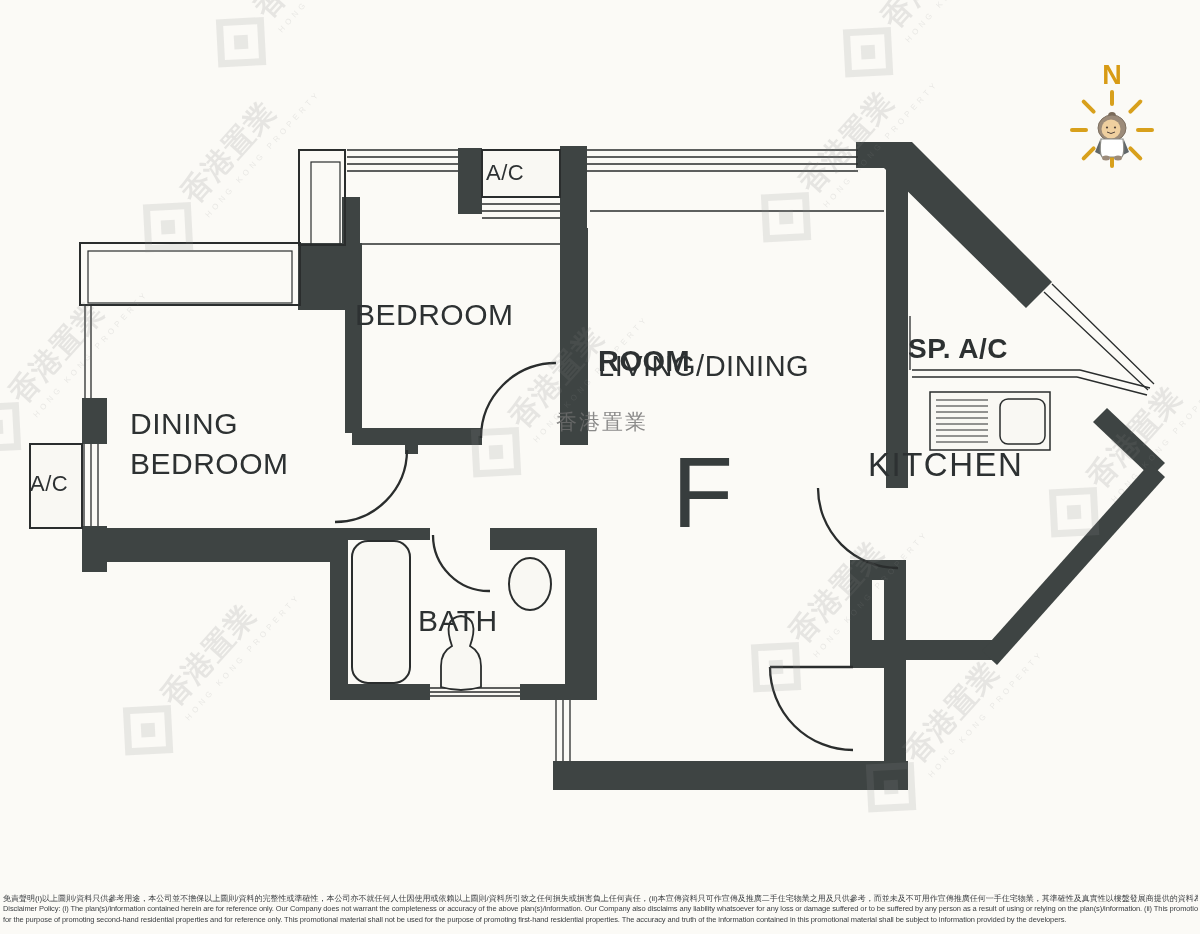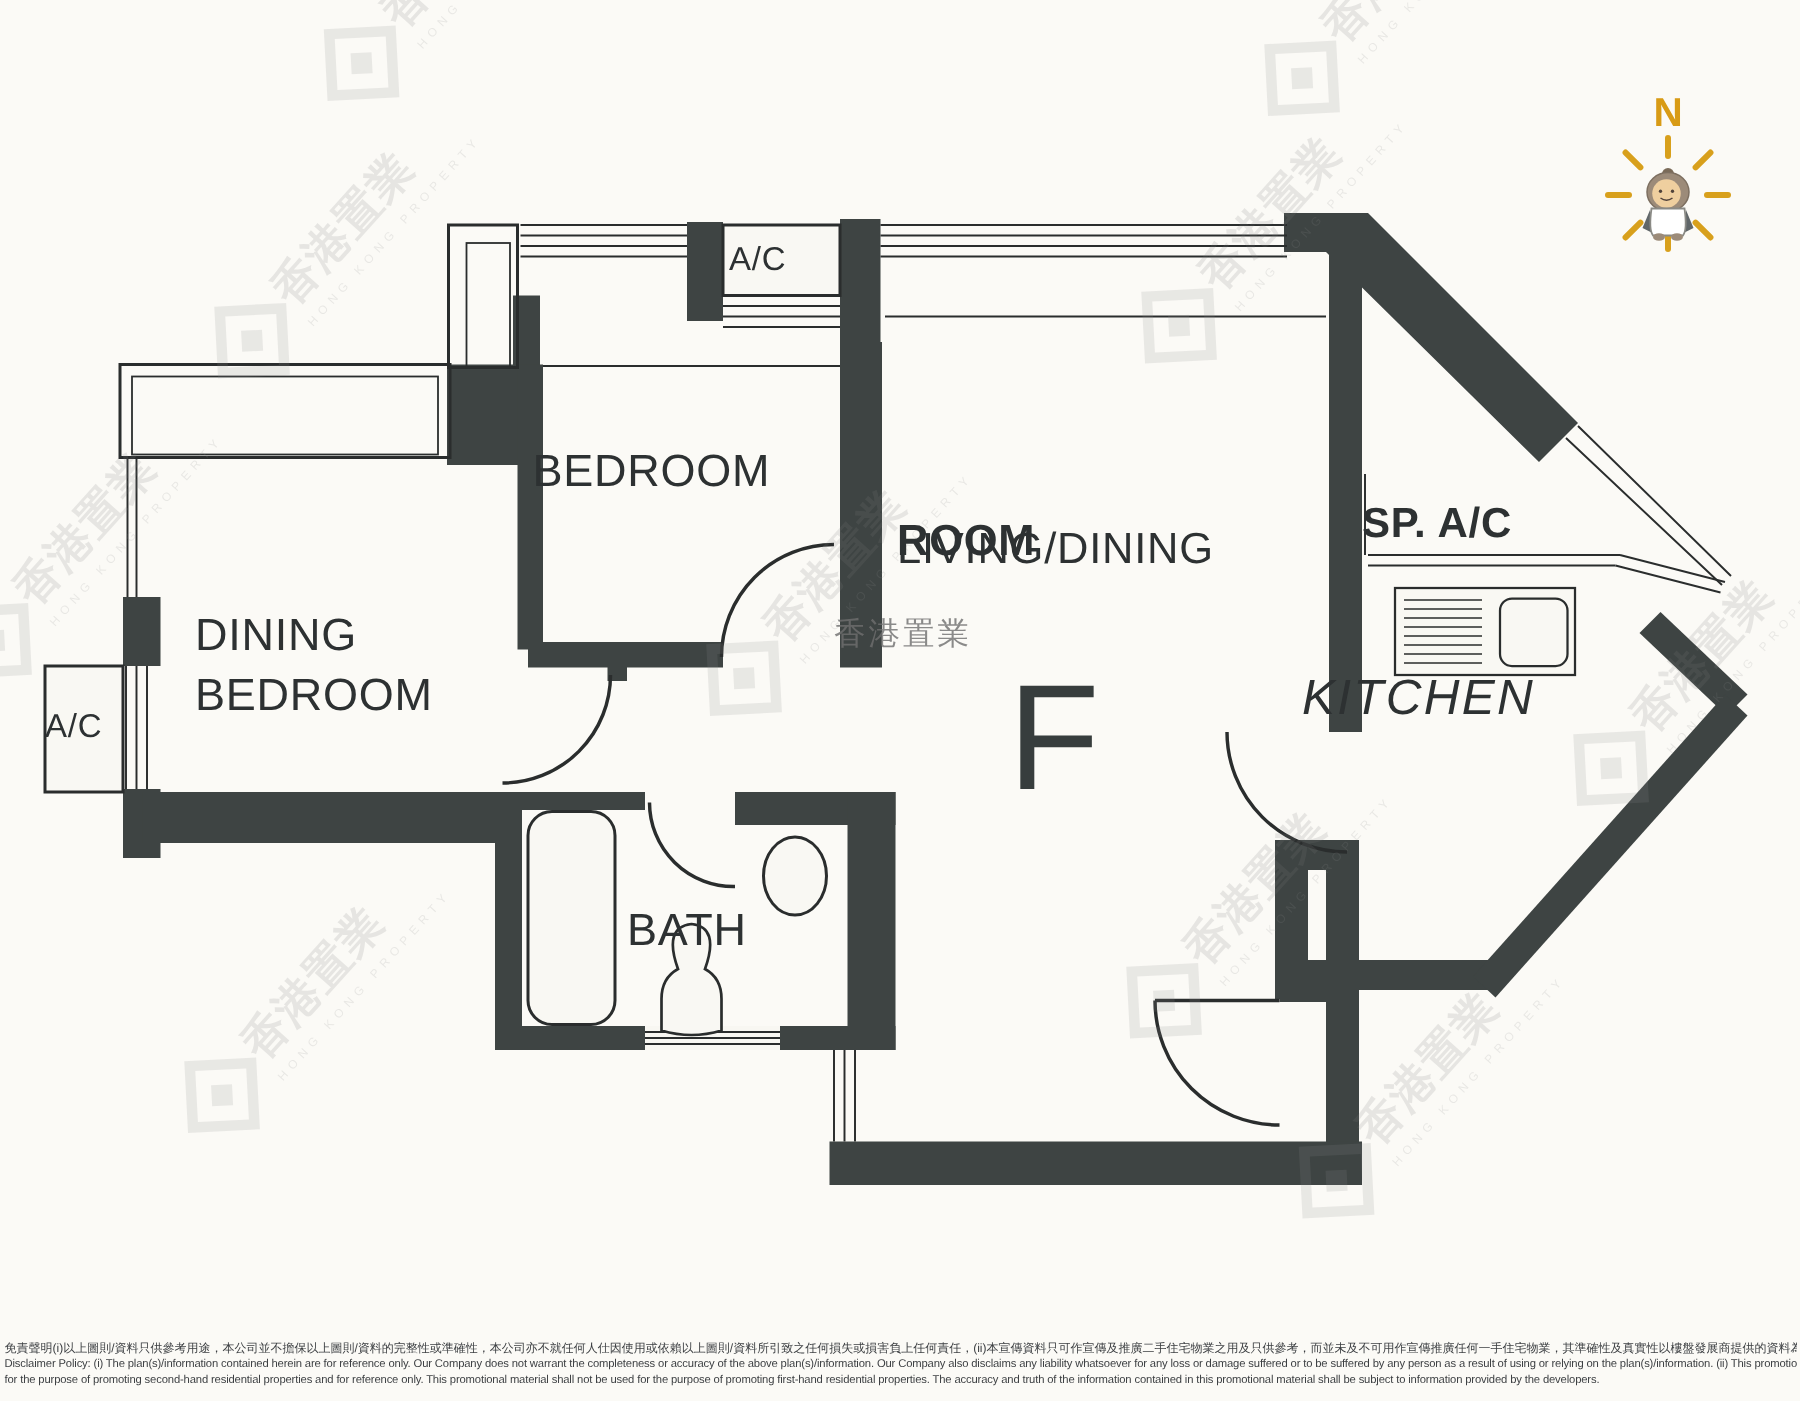--- a/index.html
+++ b/index.html
@@ -8,21 +8,21 @@
   svg text{font-family:"Liberation Sans",sans-serif;}
 
   
   .lbl{position:absolute;color:#2d3132;white-space:nowrap;
        letter-spacing:.5px;line-height:1.05;}
   .lbl-master1{left:130px;top:408px;width:206px;font-size:30px;}
   .lbl-master2{left:130px;top:448px;width:206px;font-size:30px;}
   .lbl-bedroom{left:355px;top:299px;width:206px;font-size:30px;}
   .lbl-living1{left:598px;top:308px;width:250px;font-size:29px;margin-top:43px;}
   .lbl-living2{left:598px;top:346px;width:250px;font-size:29px;font-weight:bold;}
-  .lbl-kitchen{left:868px;top:448px;width:210px;font-size:33px;letter-spacing:1.5px;font-style:italic;}
+  .lbl-kitchen{left:868px;top:448px;width:210px;font-size:33px;letter-spacing:1.5px;}
   .lbl-bath{left:418px;top:605px;width:100px;font-size:30px;}
   .lbl-ac-top{left:486px;top:161px;width:72px;font-size:22px;}
   .lbl-ac-left{left:30px;top:472px;width:52px;font-size:22px;}
   .lbl-spac{left:908px;top:334px;width:170px;font-size:28px;font-weight:bold;}
   .lbl-unit{left:672px;top:440px;width:100px;font-size:100px;font-weight:500;color:#373d3d;}
 
   
   .wm{position:absolute;display:flex;align-items:center;gap:10px;height:60px;
       transform:rotate(-48deg);transform-origin:left center;opacity:.16;pointer-events:none;}
   .wm-logo{width:34px;height:34px;border:7px solid #8d8d8d;transform:rotate(45deg);

